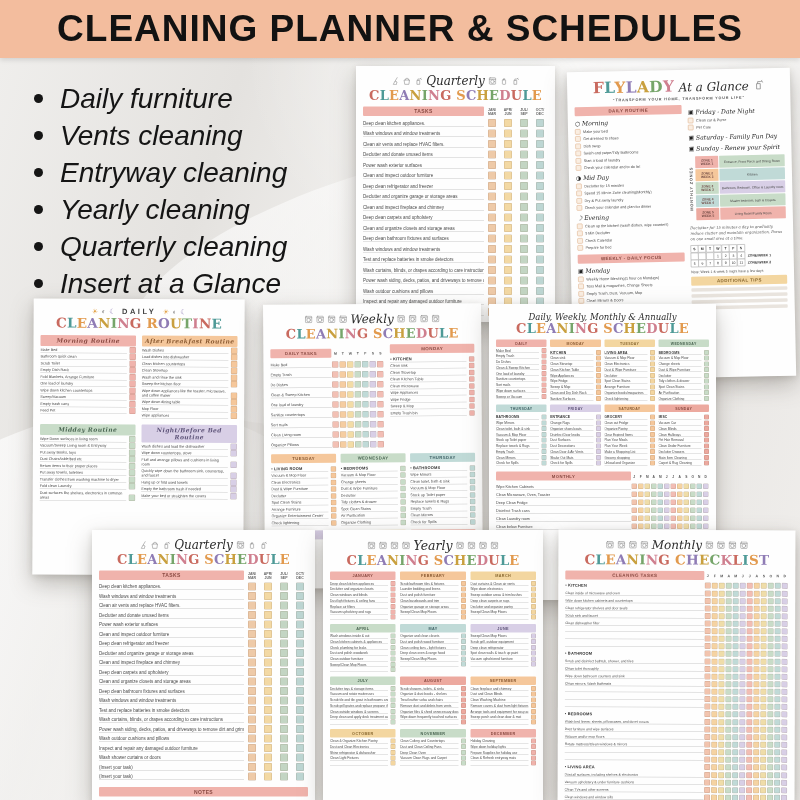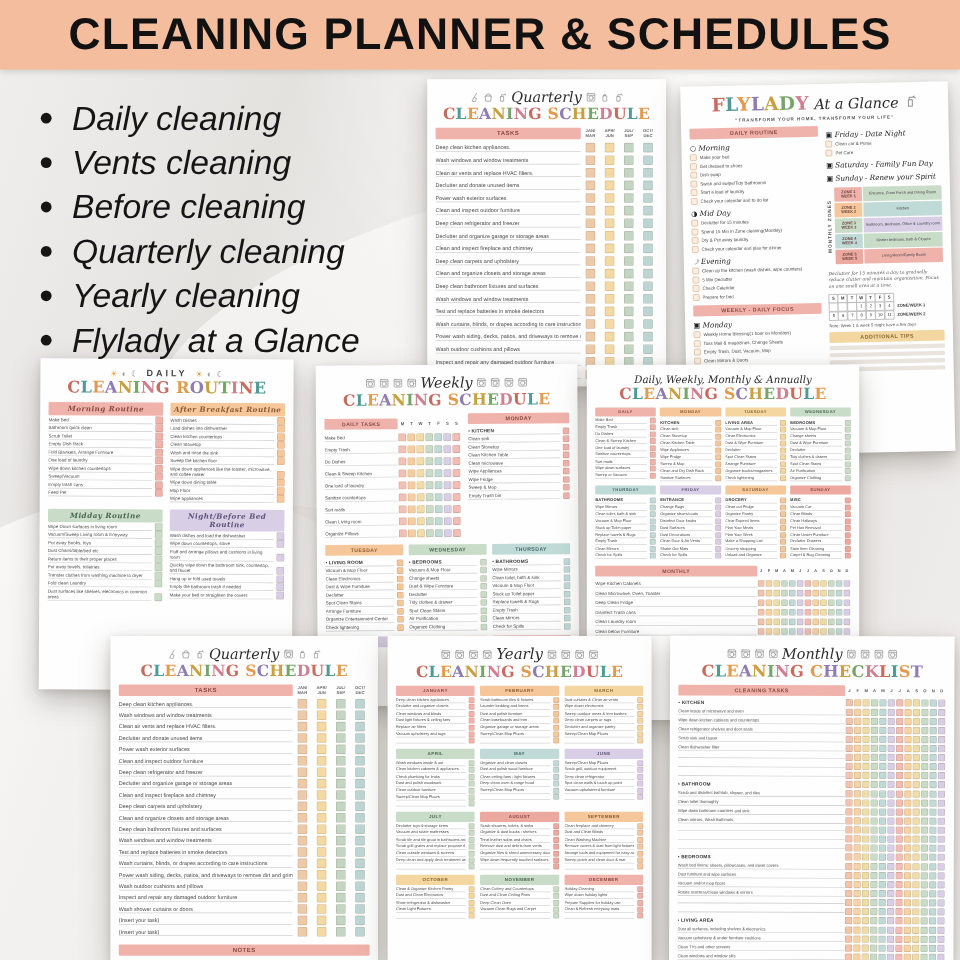--- a/index.html
+++ b/index.html
@@ -97,41 +97,41 @@
 <div class="swoosh"></div>
 <div class="swoosh2"></div>
 
 <div class="banner" style="background: rgb(243, 189, 158);">
   <span>CLEANING PLANNER &amp; SCHEDULES</span>
 </div>
 
 <ul class="features">
     <li>
       <span class="dot"></span>
-      <span>Daily cleaning</span>
+      <span>Daily furniture</span>
     </li>
     <li>
       <span class="dot"></span>
       <span>Vents cleaning</span>
     </li>
     <li>
       <span class="dot"></span>
-      <span>Before cleaning</span>
+      <span>Entryway cleaning</span>
+    </li>
+    <li>
+      <span class="dot"></span>
+      <span>Yearly cleaning</span>
     </li>
     <li>
       <span class="dot"></span>
       <span>Quarterly cleaning</span>
     </li>
     <li>
       <span class="dot"></span>
-      <span>Yearly cleaning</span>
-    </li>
-    <li>
-      <span class="dot"></span>
-      <span>Flylady at a Glance</span>
+      <span>Insert at a Glance</span>
     </li>
   </ul>
 
 <div class="sheet" id="pageA">
     <div class="inner">
       <div class="trowTitle">
         <span class="doodle" style="height: 16px; width: 16px;"><svg viewBox="0 0 12 12">
             <path d="M8.5 1L5.5 6"></path>
             <path d="M3 10.5l2.3-4.4 3 1.4-1.3 4z"></path>
           </svg></span>

